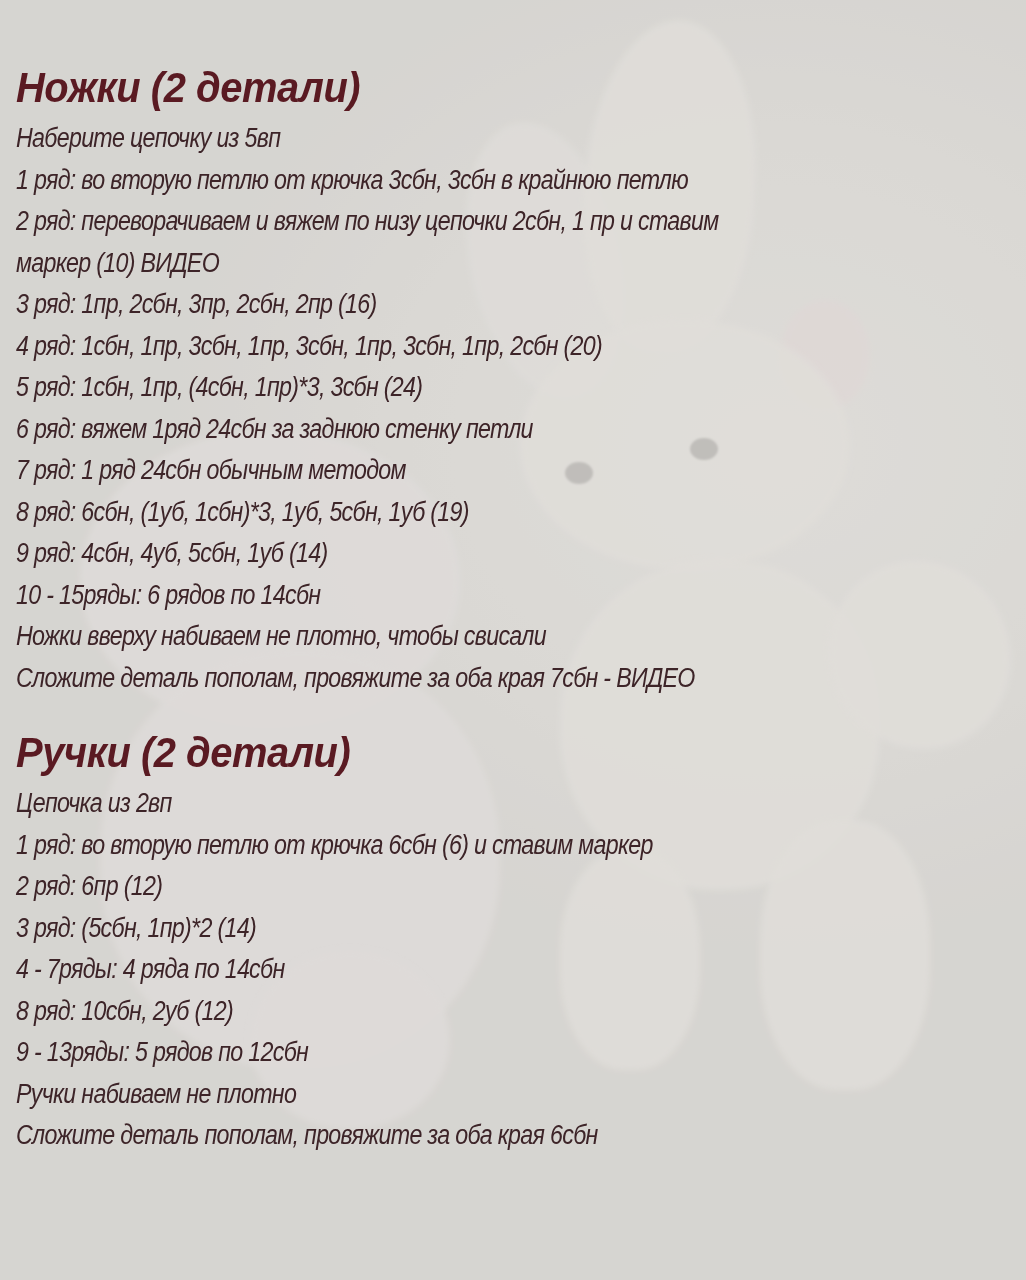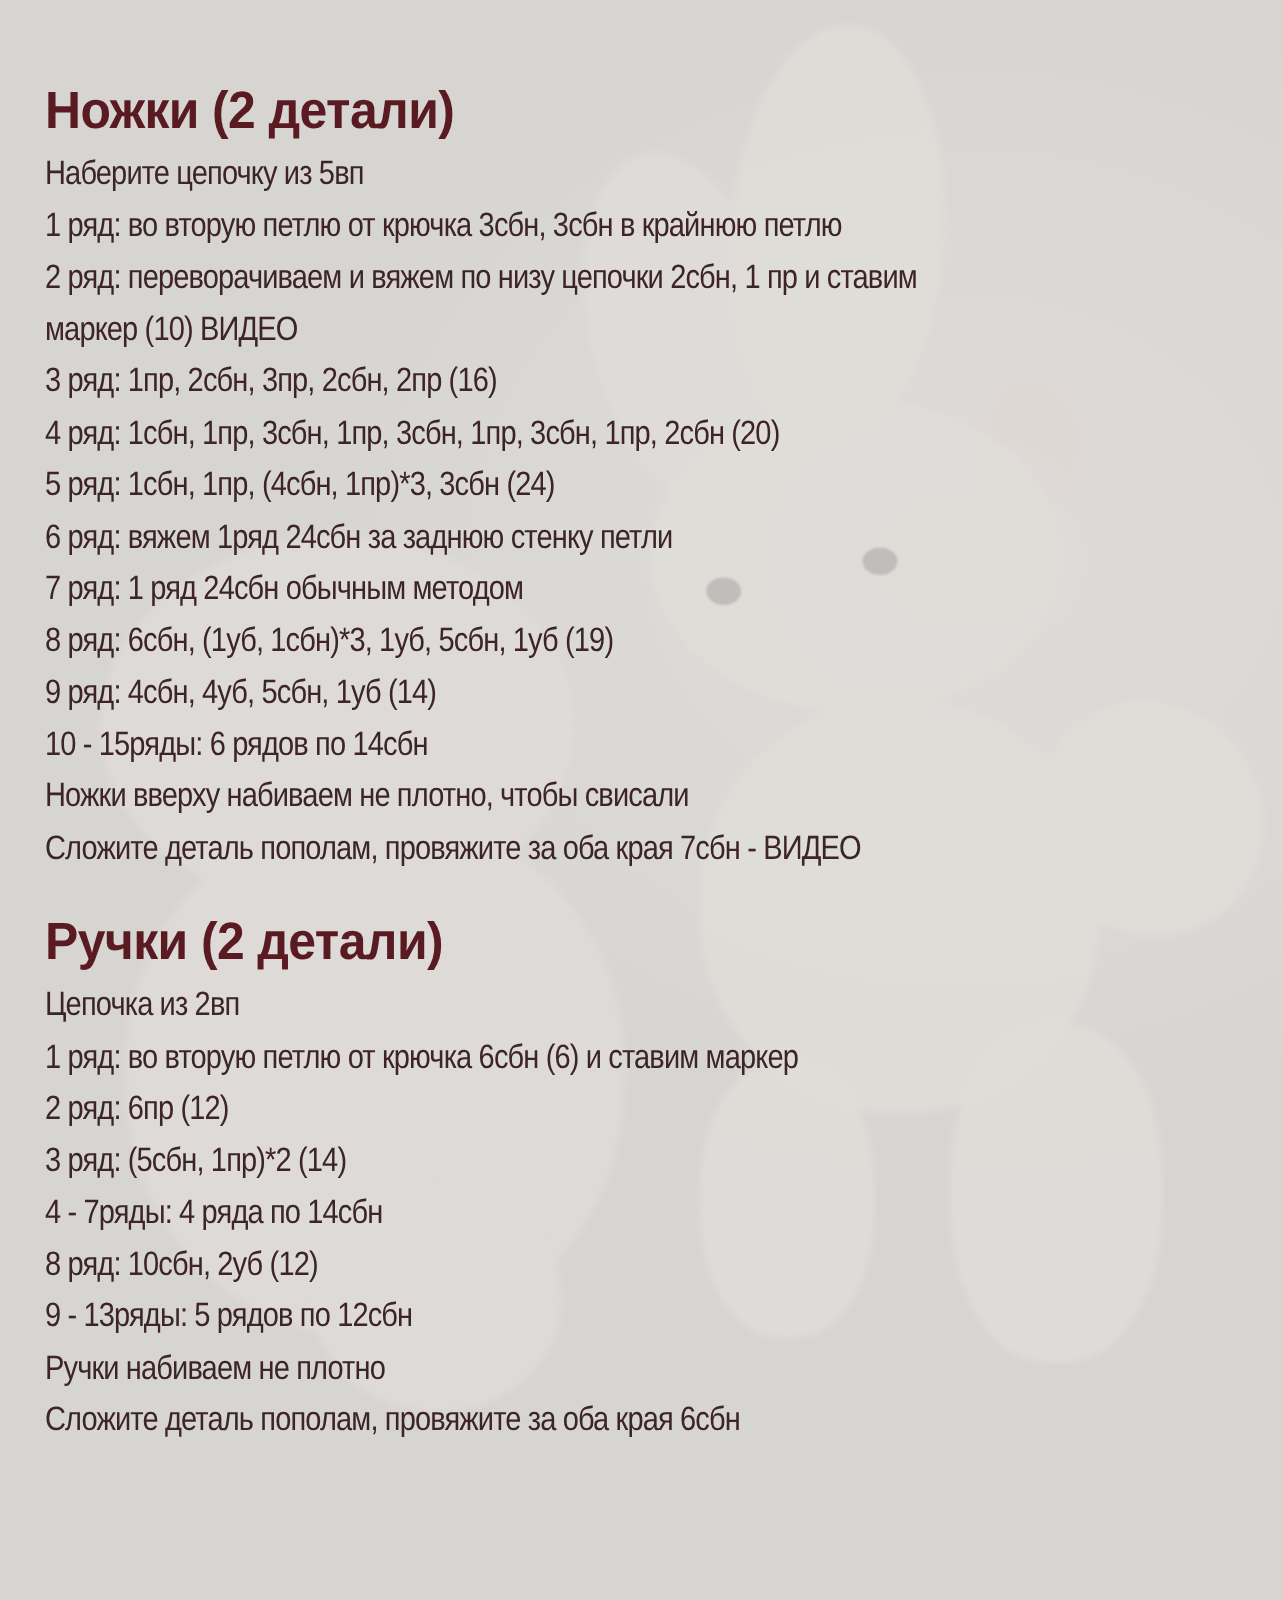--- a/index.html
+++ b/index.html
@@ -44,25 +44,26 @@
     .leg-left { left: 250px; top: 950px; width: 200px; height: 180px; border-radius: 50%; background: #e7e2e2; }
     .overlay {
       position: absolute;
       inset: 0;
       background: rgba(215, 213, 209, 0.55);
       z-index: 3;
     }
 
     .content {
       position: absolute;
-      left: 36px;
+      left: 16px;
       top: 62px;
       right: 20px;
       z-index: 5;
       color: #3a2226;
+      font-style: italic;
     }
     .section-title {
       font-family: "Liberation Sans", sans-serif;
       font-weight: 700;
       font-size: 42px;
       line-height: 52px;
       color: #5a1a22;
       margin: 0 0 4px 0;
       letter-spacing: -0.5px;
       transform: scaleX(0.95);

